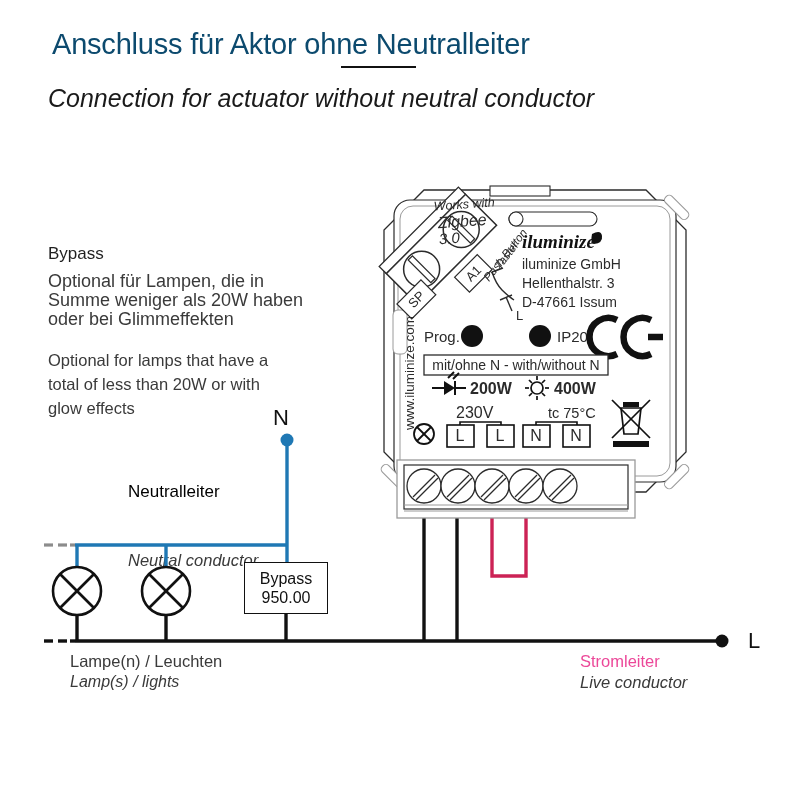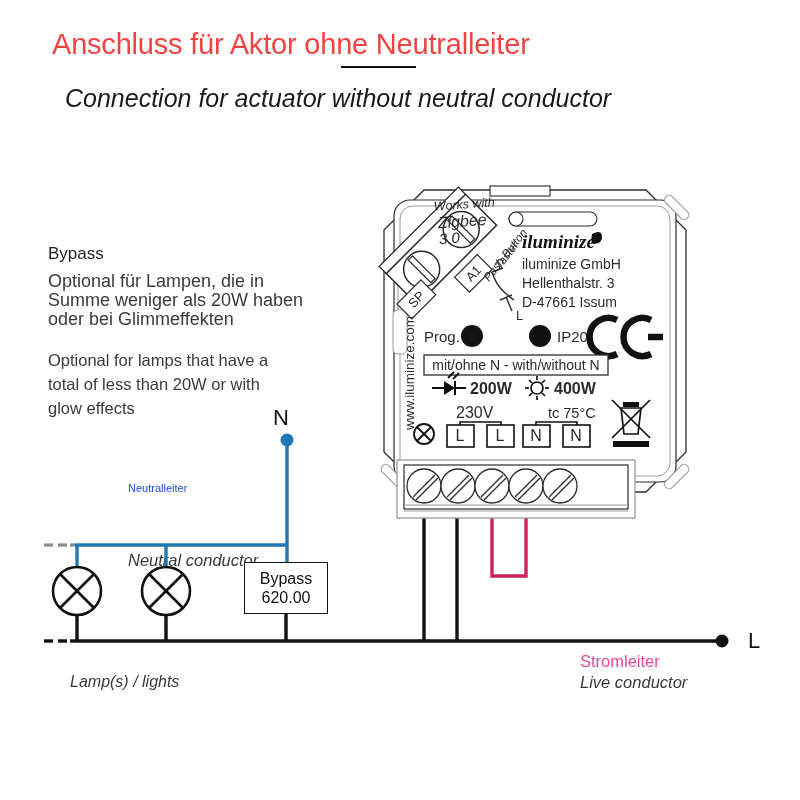--- a/index.html
+++ b/index.html
@@ -9,36 +9,36 @@
     background: #ffffff;
     font-family: "Liberation Sans", sans-serif;
     overflow: hidden;
   }
   #page { position: relative; width: 800px; height: 800px; background: #fff; }
 
   .txt { position: absolute; color: #3a3a3a; white-space: pre; }
 
   #title {
     left: 52px; top: 28px;
-    font-size: 29px; color: #ef4444; letter-spacing: -0.2px;
+    font-size: 29px; color: #0c4a6e; letter-spacing: -0.2px;
   }
   #subtitle {
-    left: 65px; top: 84px;
+    left: 48px; top: 84px;
     font-size: 25px; font-style: italic; color: #1a1a1a;
   }
   .u-line {
     position: absolute; left: 341px; top: 66px;
     width: 75px; height: 2px; background: #111;
   }
 
   #bypass-head { left: 48px; top: 244px; font-size: 17px; color: #1f1f1f; }
   #bypass-de  { left: 48px; top: 272px; font-size: 18px; line-height: 19px; color: #3a3a3a; }
   #bypass-en  { left: 48px; top: 348px; font-size: 16.5px; line-height: 24px; color: #3a3a3a; }
 
-  #neutral-de { left: 128px; top: 482px; font-size: 11px; color: #1d4ed8; }
+  #neutral-de { left: 128px; top: 482px; font-size: 17px; color: #000000; }
   #neutral-en { left: 128px; top: 503px; font-size: 16.5px; font-style: italic; color: #3a3a3a; margin-top: 48px; }
   #lamp-de    { left: 70px;  top: 652px; font-size: 16.5px; color: #3a3a3a; }
   #lamp-en    { left: 70px;  top: 673px; font-size: 16px; font-style: italic; color: #3a3a3a; }
   #live-de    { left: 580px; top: 652px; font-size: 16.5px; color: #ec4899; }
   #live-en    { left: 580px; top: 673px; font-size: 16.5px; font-style: italic; color: #3a3a3a; }
 
   #lbl-N { left: 273px; top: 405px; font-size: 22px; color: #111; }
   #lbl-L { left: 748px; top: 628px; font-size: 22px; color: #111; }
 
   #bypass-box {
@@ -66,30 +66,31 @@
   <div class="txt" id="bypass-head">Bypass</div>
   <div class="txt" id="bypass-de">Optional für Lampen, die in
 Summe weniger als 20W haben
 oder bei Glimmeffekten</div>
   <div class="txt" id="bypass-en">Optional for lamps that have a
 total of less than 20W or with
 glow effects</div>
 
   <div class="txt" id="neutral-de">Neutralleiter</div>
   <div class="txt" id="neutral-en">Neutral conductor</div>
+  <div class="txt" id="lamp-de">Lampe(n) / Leuchten</div>
   <div class="txt" id="lamp-en">Lamp(s) / lights</div>
   <div class="txt" id="live-de">Stromleiter</div>
   <div class="txt" id="live-en">Live conductor</div>
 
   <div class="txt" id="lbl-N">N</div>
   <div class="txt" id="lbl-L">L</div>
 
   <div id="bypass-box">
     <span>Bypass</span>
-    <span>620.00</span>
+    <span>950.00</span>
   </div>
 
   <svg width="800" height="800" viewBox="0 0 800 800">
 
     <g stroke="#1f78b4" stroke-width="3.4" fill="none">
       <path d="M287 440 L287 545"></path>
       <path d="M75 545 L287 545"></path>
       <path d="M77 545 L77 568"></path>
       <path d="M166 545 L166 568"></path>
       <path d="M287 545 L287 562"></path>

